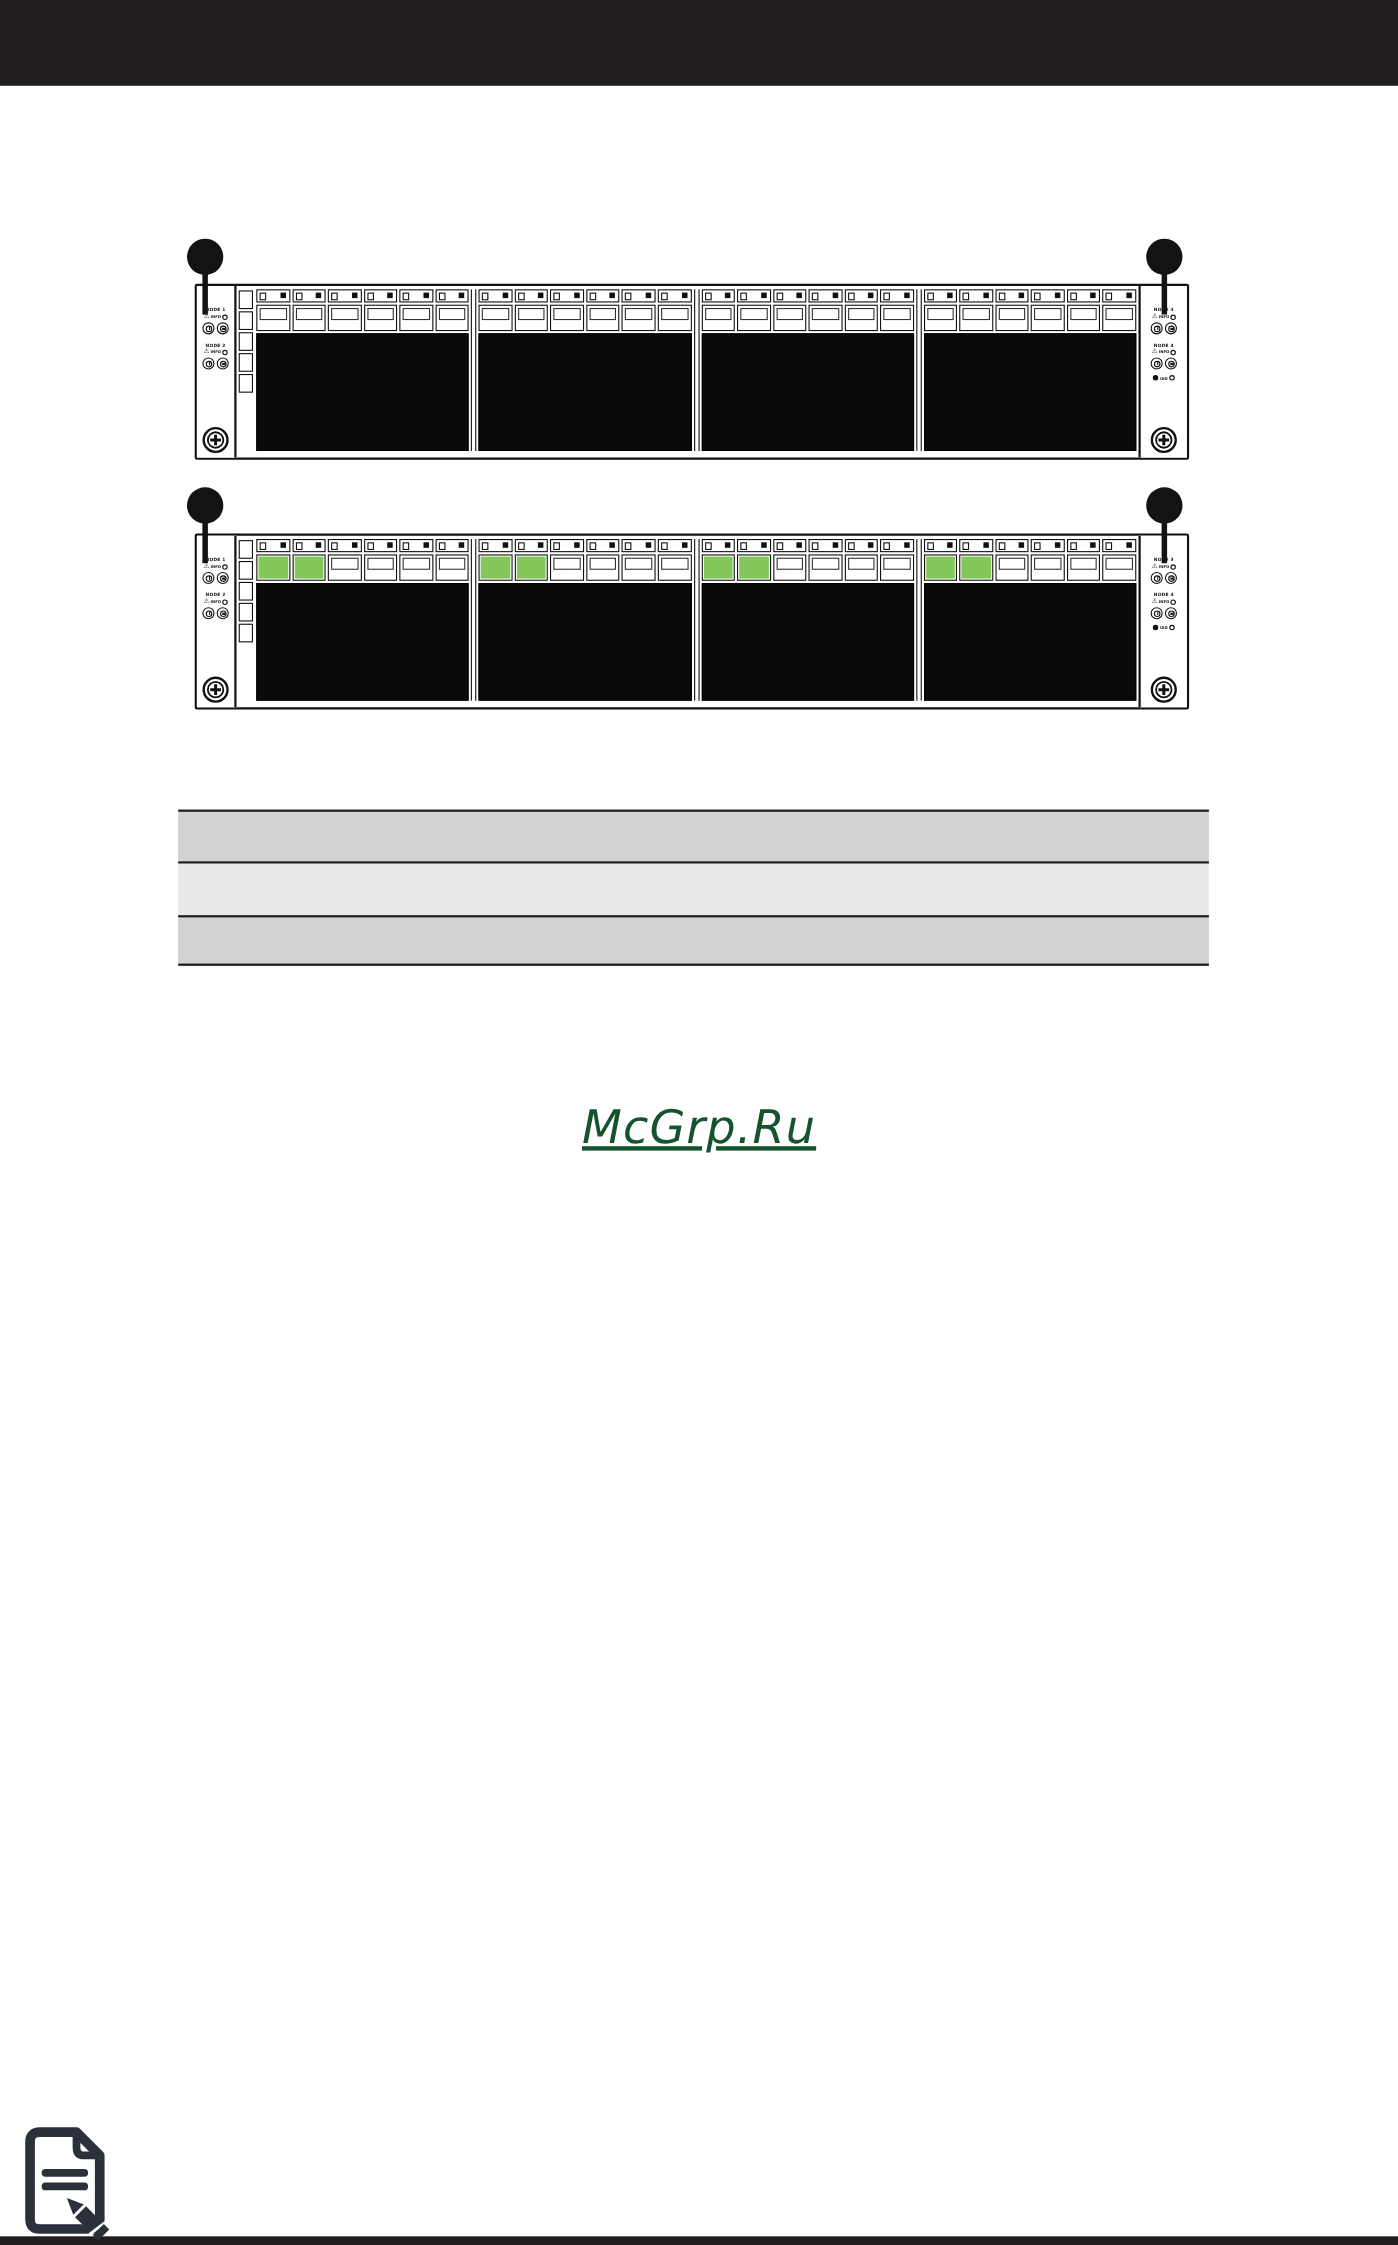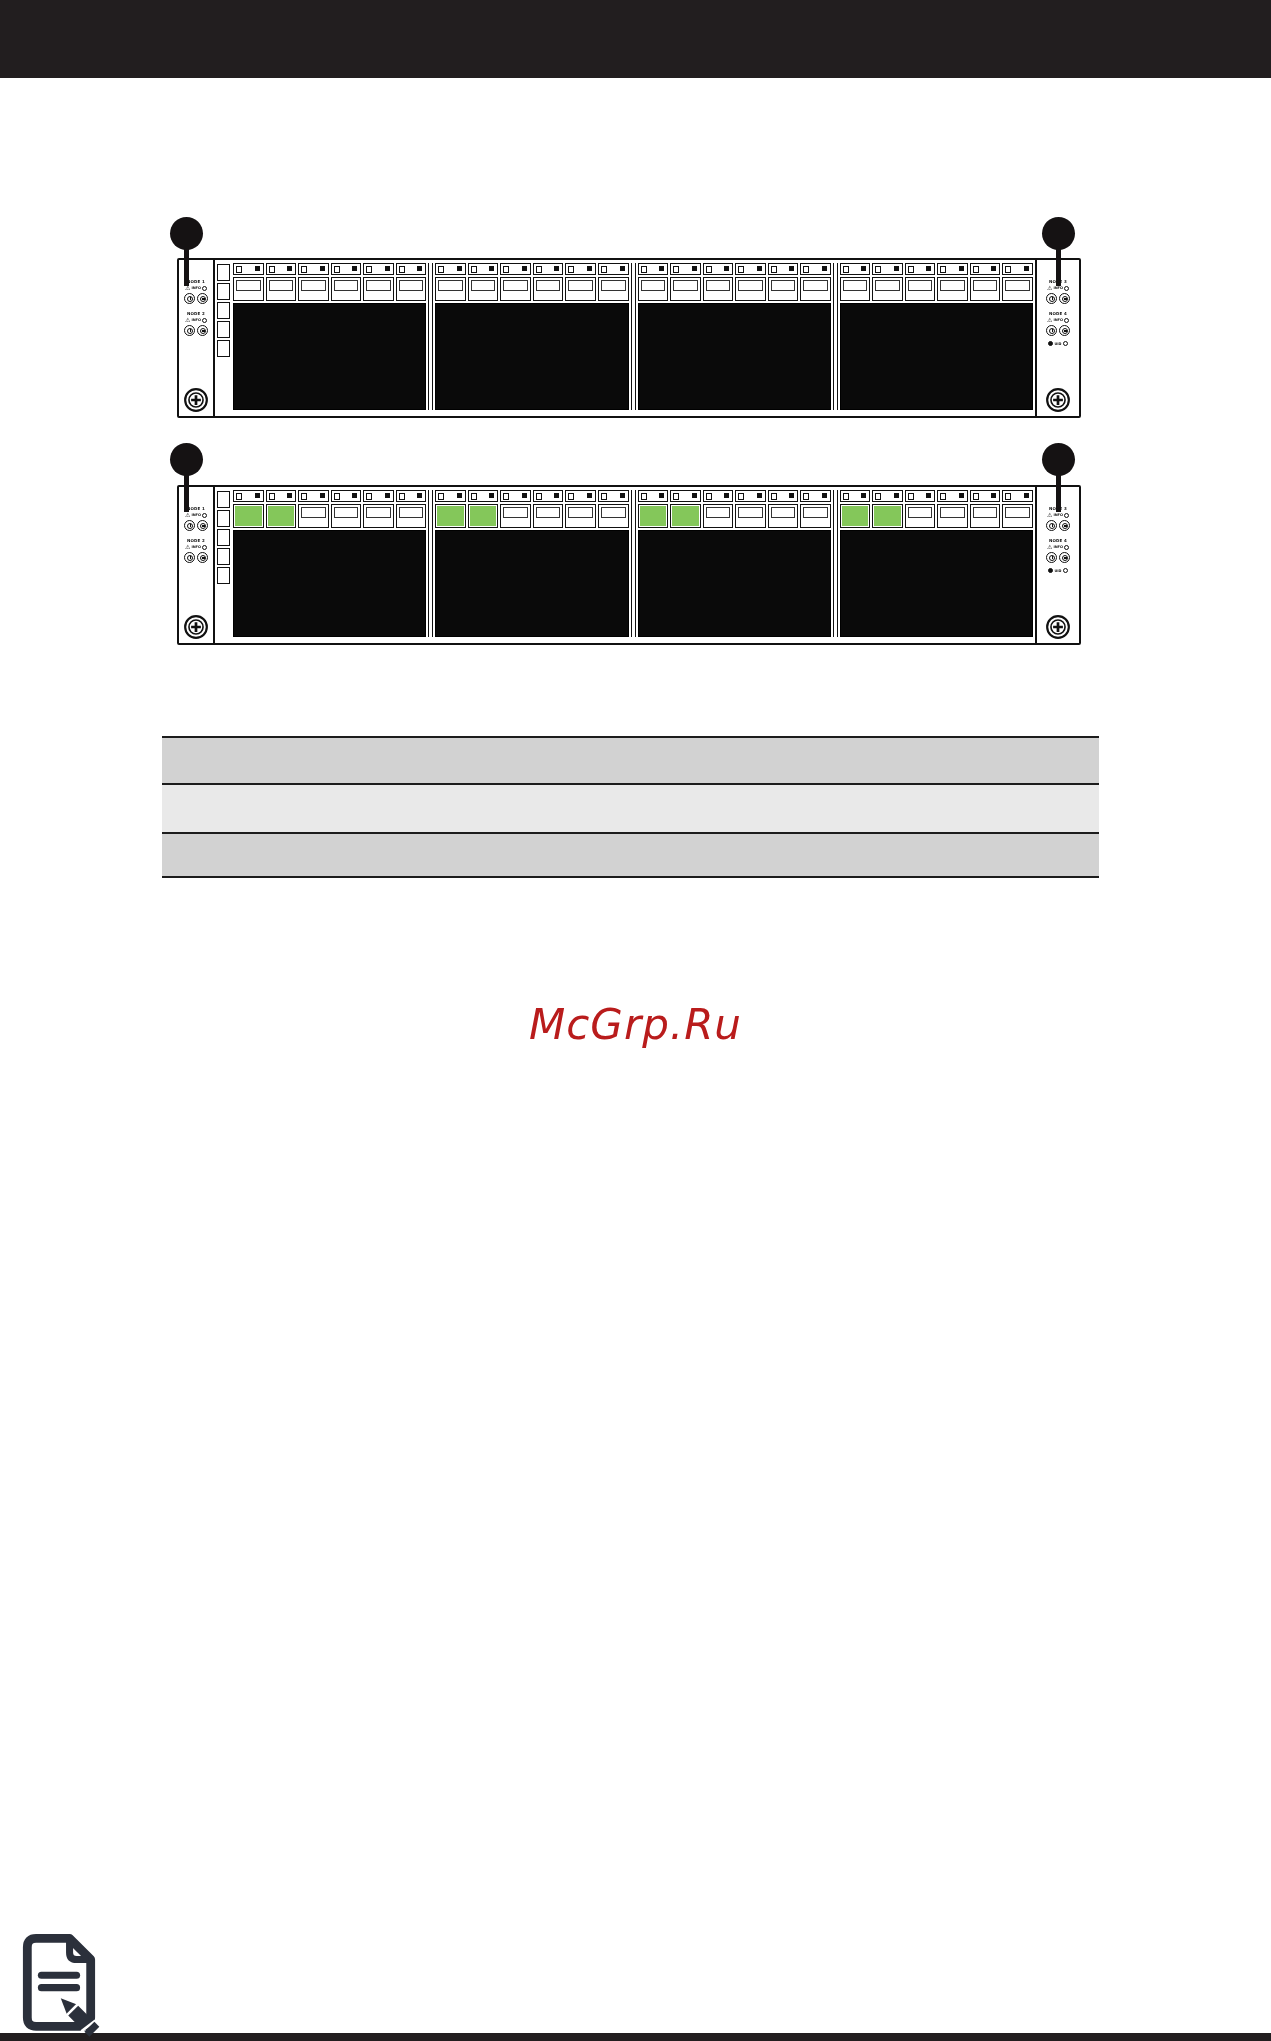--- a/index.html
+++ b/index.html
@@ -402,21 +402,21 @@
         </div>
       </div>
   </div>
 
   <div class="ref-table">
     <div class="trow" style="background: rgb(210, 210, 210);"></div>
     <div class="trow" style="background: rgb(233, 233, 233);"></div>
     <div class="trow" style="background: rgb(210, 210, 210);"></div>
   </div>
 
-  <div class="watermark" style="color: #b91c1c;">McGrp.Ru</div>
+  <div class="watermark" style="color: #14532d; text-decoration: underline;">McGrp.Ru</div>
 
   <svg class="doc-icon" viewBox="0 0 100 118" style="color: rgb(43, 48, 59);">
     <path d="M24 6 H62 L86 30 V96 Q86 106 76 106 H24 Q14 106 14 96 V16 Q14 6 24 6 Z" fill="#ffffff" stroke="currentColor" stroke-width="10" stroke-linejoin="round"></path>
     <path d="M62 8 V22 Q62 30 70 30 H84" fill="none" stroke="currentColor" stroke-width="8"></path>
     <line x1="30" y1="48" x2="70" y2="48" stroke="currentColor" stroke-width="8" stroke-linecap="round"></line>
     <line x1="30" y1="62" x2="70" y2="62" stroke="currentColor" stroke-width="8" stroke-linecap="round"></line>
     <g transform="rotate(-45 52 74)">
       <polygon points="52,74 44,92 60,92" fill="currentColor"></polygon>
       <rect x="43" y="91" width="18" height="3" fill="#ffffff"></rect>
       <rect x="44" y="94" width="16" height="23" fill="currentColor"></rect>

